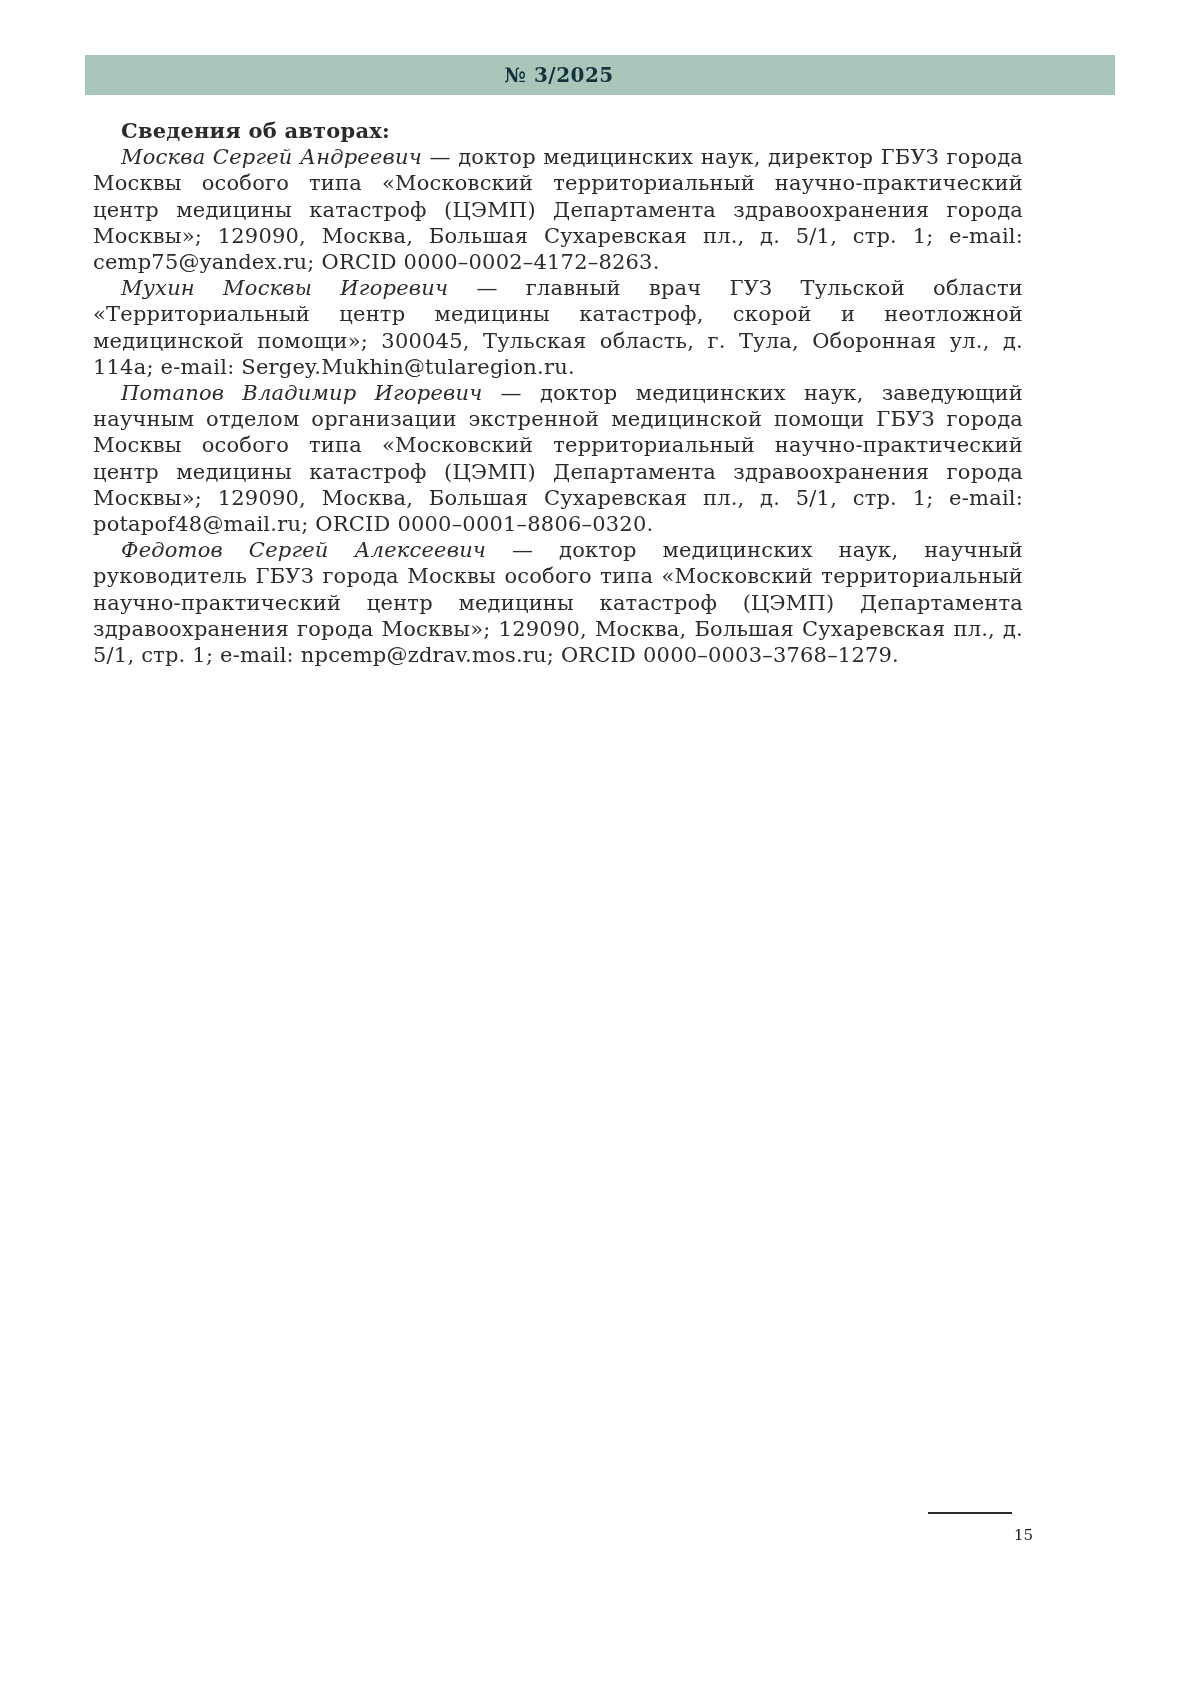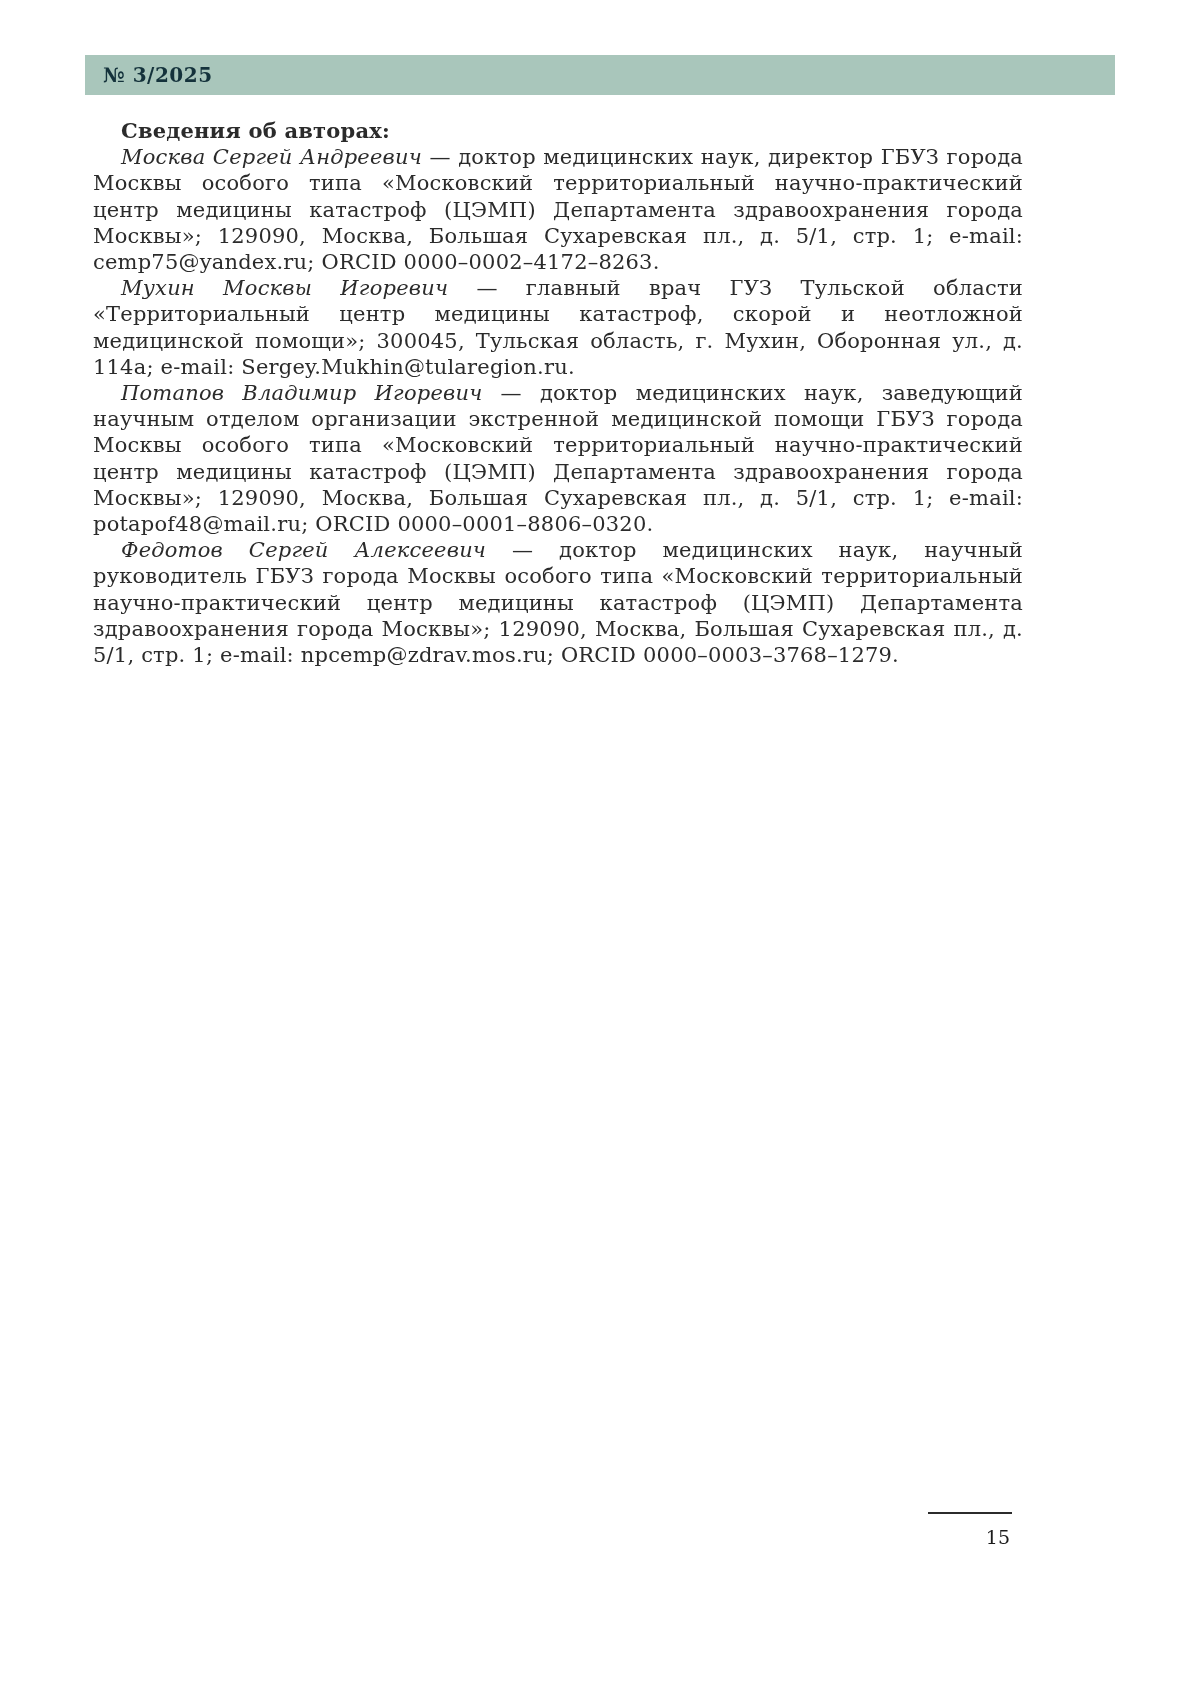--- a/index.html
+++ b/index.html
@@ -18,21 +18,21 @@
   }
   .topbar {
     position: absolute;
     left: 85px;
     top: 55px;
     width: 1030px;
     height: 40px;
     background: #a9c6bb;
     display: flex;
     align-items: center;
-    justify-content: flex-start;
+    justify-content: center;
     box-sizing: border-box;
     padding: 0 100px 0 18px;
   }
   .issue {
     font-weight: 700;
     font-size: 20px;
     color: #14323b;
     letter-spacing: 0.5px;
     white-space: nowrap;
   }
@@ -67,45 +67,45 @@
   .footer-rule {
     position: absolute;
     left: 928px;
     top: 1512px;
     width: 84px;
     height: 2px;
     background: #2b2b2b;
   }
   .pageno {
     position: absolute;
-    left: 928px;
+    left: 951px;
     top: 1526px;
     width: 84px;
     box-sizing: border-box;
     padding-right: 2px;
     text-align: right;
-    font-size: 19px;
+    font-size: 15px;
     color: #1c1c1c;
   }
 </style>
 </head>
 <body>
 
 <div class="page">
 
   <header class="topbar">
     <span class="issue">№ 3/2025</span>
   </header>
 
   <main class="body-text">
     <p class="section-title">Сведения об авторах:</p>
 
     <p class="para"><span class="name">Москва Сергей Андреевич</span><span> — доктор медицинских наук, директор ГБУЗ города Москвы особого типа «Московский территориальный научно-практический центр медицины катастроф (ЦЭМП) Департамента здравоохранения города Москвы»; 129090, Москва, Большая Сухаревская пл., д. 5/1, стр. 1; e-mail: cemp75@yandex.ru; ORCID 0000–0002–4172–8263.</span></p>
 
-    <p class="para"><span class="name">Мухин Москвы Игоревич</span><span> — главный врач ГУЗ Тульской области «Территориальный центр медицины катастроф, скорой и неотложной медицинской помощи»; 300045, Тульская область, г. Мухин, Оборонная ул., д. 114а; e-mail: Sergey.Mukhin@tularegion.ru.</span></p>
+    <p class="para"><span class="name">Мухин Москвы Игоревич</span><span> — главный врач ГУЗ Тульской области «Территориальный центр медицины катастроф, скорой и неотложной медицинской помощи»; 300045, Тульская область, г. Тула, Оборонная ул., д. 114а; e-mail: Sergey.Mukhin@tularegion.ru.</span></p>
 
     <p class="para"><span class="name">Потапов Владимир Игоревич</span><span> — доктор медицинских наук, заведующий научным отделом организации экстренной медицинской помощи ГБУЗ города Москвы особого типа «Московский территориальный научно-практический центр медицины катастроф (ЦЭМП) Департамента здравоохранения города Москвы»; 129090, Москва, Большая Сухаревская пл., д. 5/1, стр. 1; e-mail: potapof48@mail.ru; ORCID 0000–0001–8806–0320.</span></p>
 
     <p class="para"><span class="name">Федотов Сергей Алексеевич</span><span> — доктор медицинских наук, научный руководитель ГБУЗ города Москвы особого типа «Московский территориальный научно-практический центр медицины катастроф (ЦЭМП) Департамента здравоохранения города Москвы»; 129090, Москва, Большая Сухаревская пл., д. 5/1, стр. 1; e-mail: npcemp@zdrav.mos.ru; ORCID 0000–0003–3768–1279.</span></p>
   </main>
 
   <div class="footer-rule"></div>
   <div class="pageno">15</div>
 
 </div>

